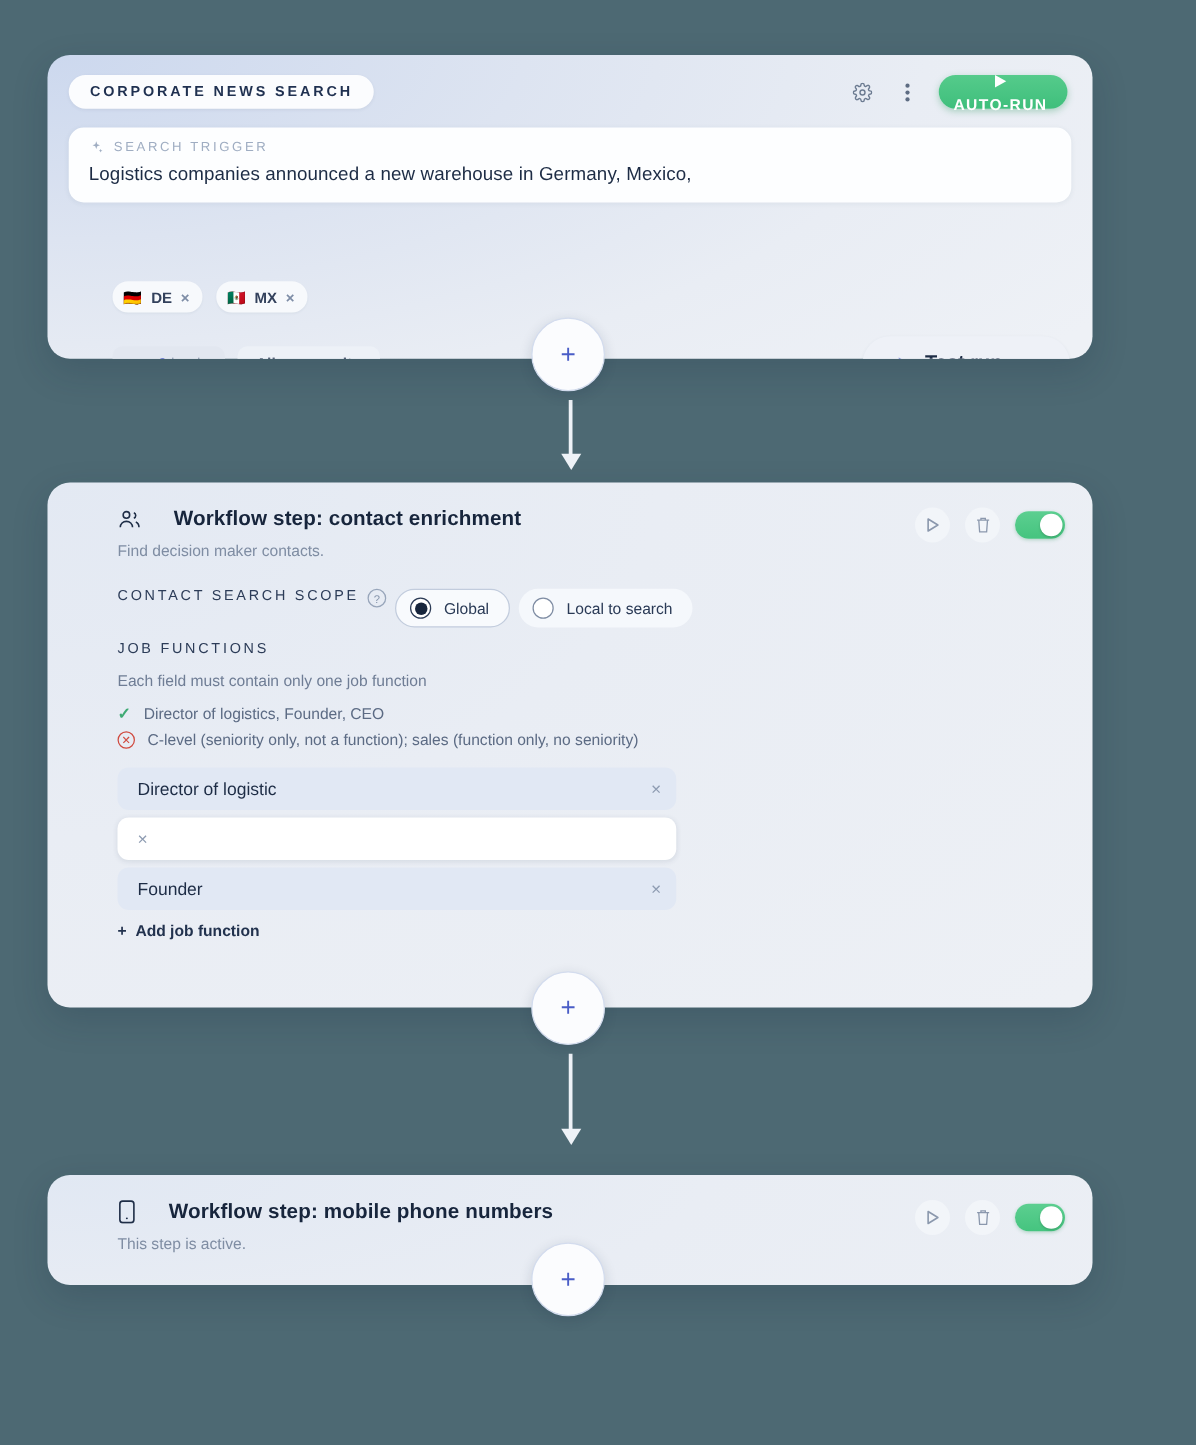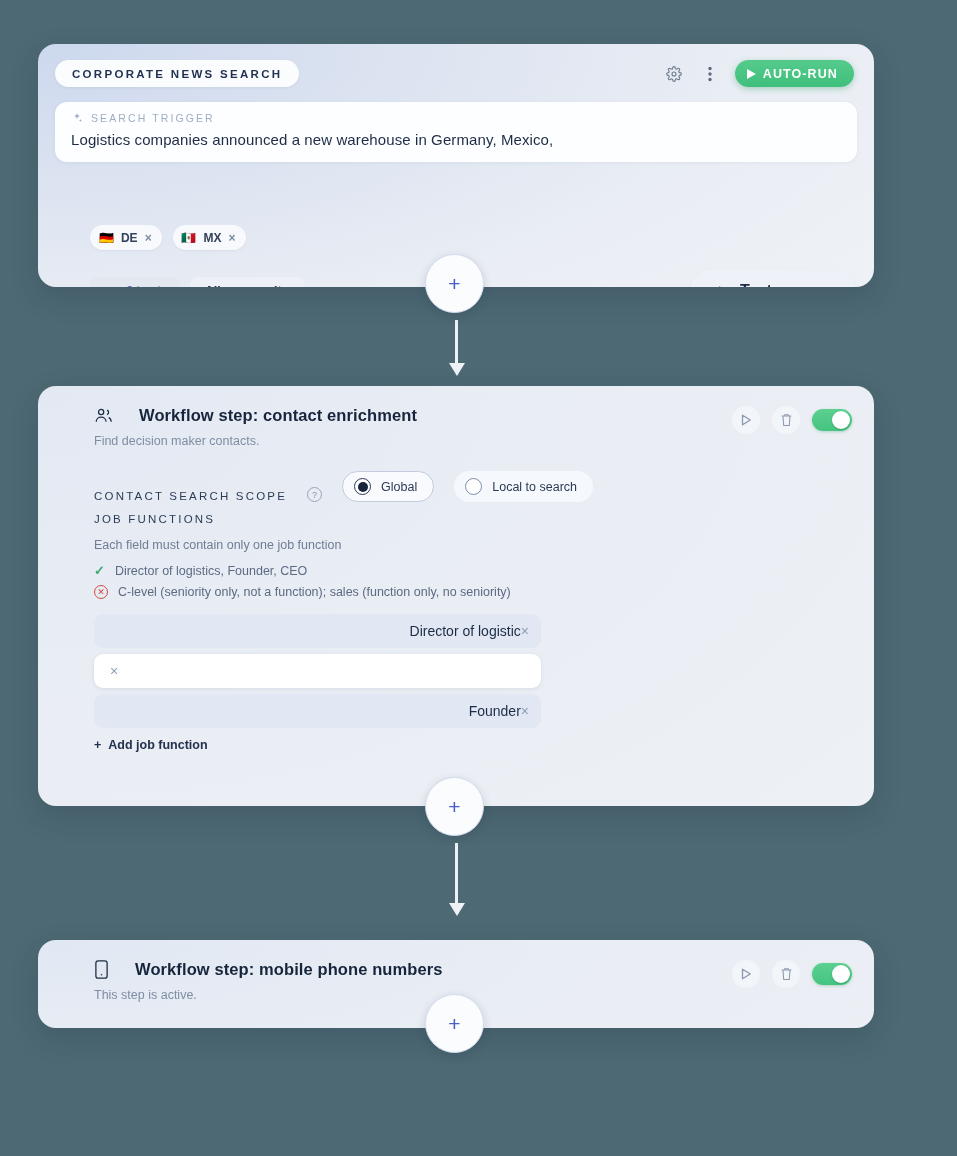--- a/index.html
+++ b/index.html
@@ -91,20 +91,21 @@
     align-items: center;
     gap: 7px;
     color: #fff;
     font-size: 12.5px;
     font-weight: 700;
     letter-spacing: 1.1px;
     border: none;
     cursor: pointer;
     box-shadow: 0 2px 6px rgba(40,150,90,.35);
     font-family: "Liberation Sans", sans-serif;
+    flex-direction: column;
   }
 
   .tri-solid {
     width: 0; height: 0;
     border-left: 9px solid #fff;
     border-top: 5.5px solid transparent;
     border-bottom: 5.5px solid transparent;
   }
 
   .trigger-box {
@@ -274,22 +275,22 @@
     background: #fff;
     box-shadow: 0 1px 2px rgba(0,0,0,.18);
   }
 
   
   .scope-row {
     position: absolute;
     left: 56px;
     top: 85px;
     display: flex;
-    align-items: flex-end;
-    gap: 20px;
+    align-items: flex-start;
+    gap: 7px;
   }
   .scope-label {
     font-size: 11.5px;
     letter-spacing: 2.2px;
     color: #2c3c58;
     font-weight: 500;
   }
   .help-ico {
     width: 15px; height: 15px;
     border-radius: 50%;
@@ -356,21 +357,20 @@
     height: 34px;
     border-radius: 9px;
     background: #e1e8f4;
     display: flex;
     align-items: center;
     padding: 0 12px 0 16px;
     margin-bottom: 6px;
     font-size: 14px;
     color: #1d2c45;
     cursor: text;
-    text-align: right;
   }
   .jf-field.focused { background: #ffffff; box-shadow: 0 1px 4px rgba(40,60,90,.10); }
   .jf-field .val { flex: 1; }
   .jf-field .x { color: #8e9cb2; font-size: 14px; cursor: pointer; }
 
   .add-jf {
     position: absolute;
     left: 56px;
     top: 352px;
     display: flex;

